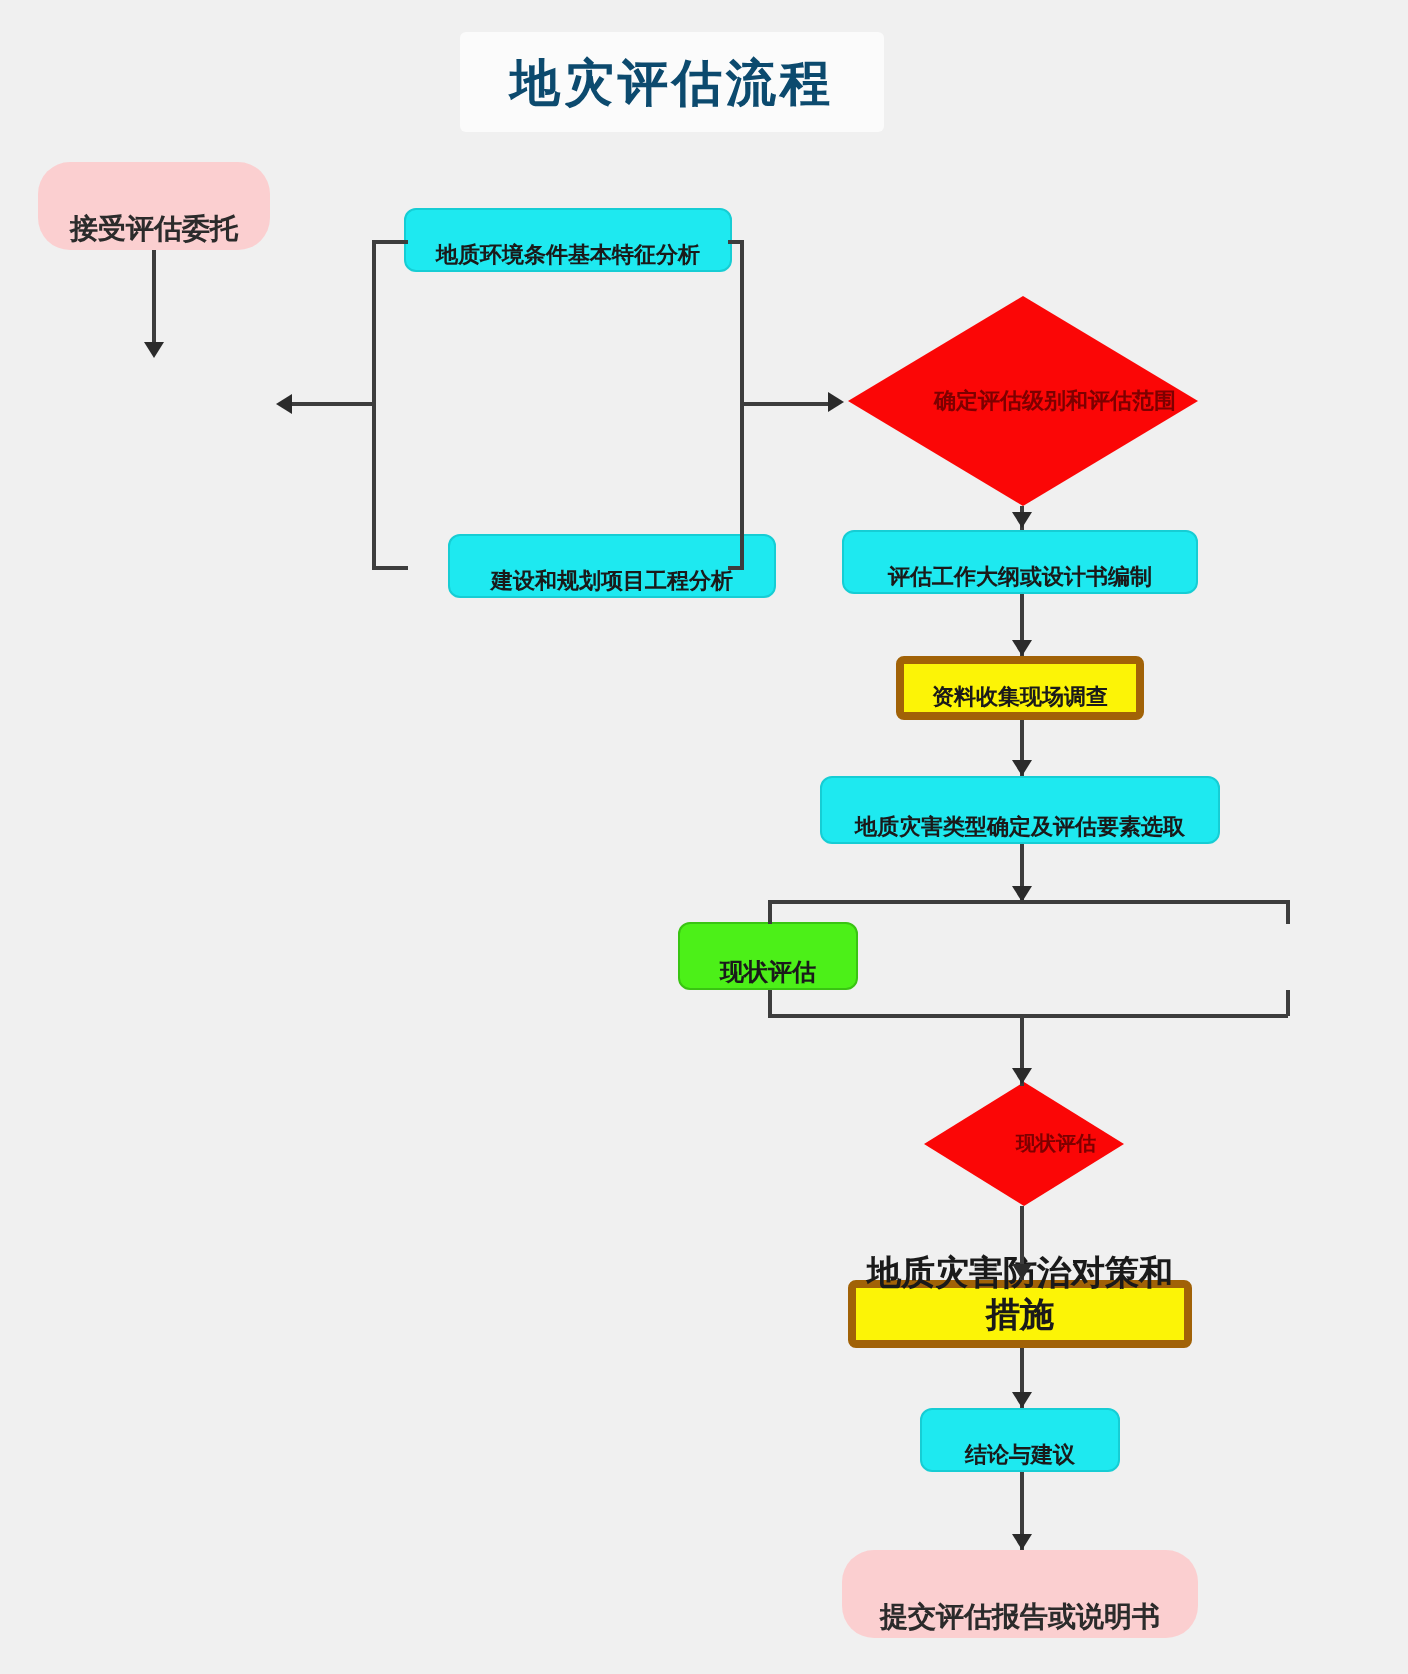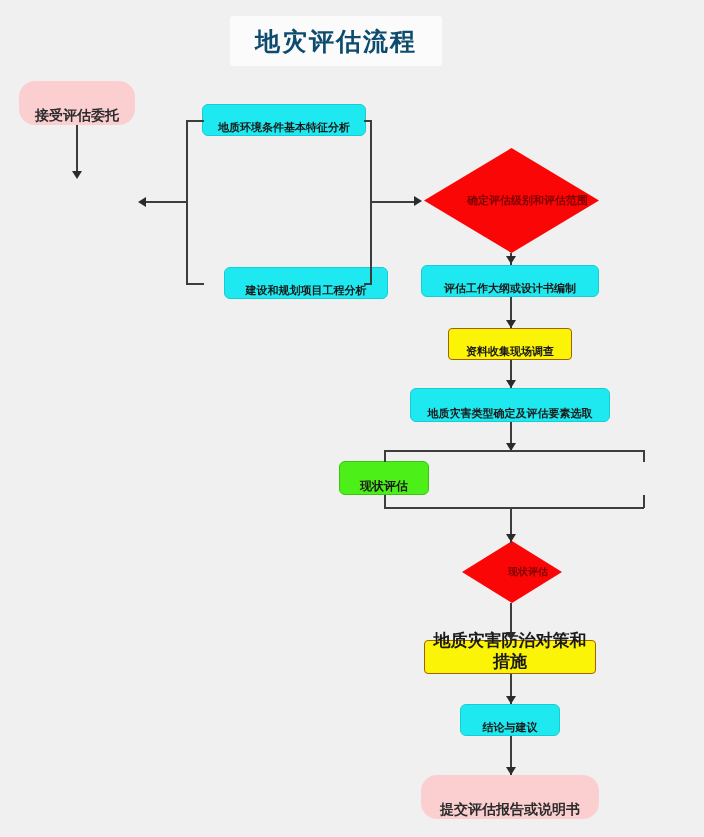--- a/index.html
+++ b/index.html
@@ -48,21 +48,21 @@
     border:1px solid #39c412;
     border-radius:6px;
   }
   .n-cyan{
     background:#1ee9f0;
     border:1px solid #16cdd4;
     border-radius:6px;
   }
   .n-yellow{
     background:#fcf406;
-    border:1px solid #a16207;
+    border:4px solid #a16207;
     border-radius:4px;
   }
 
   
   .diamond{
     position:absolute;
     display:flex;align-items:center;justify-content:center;
   }
   .diamond .dia-shape{
     position:absolute;inset:0;

